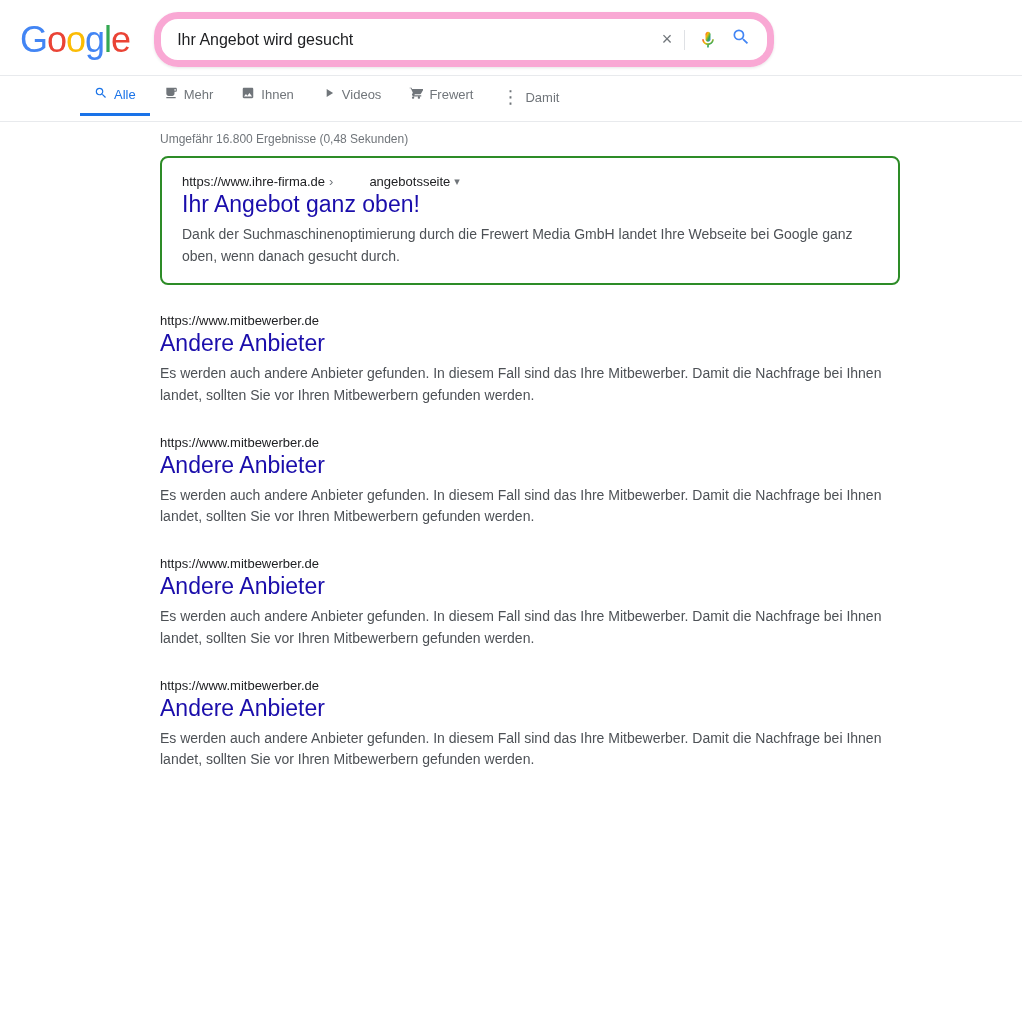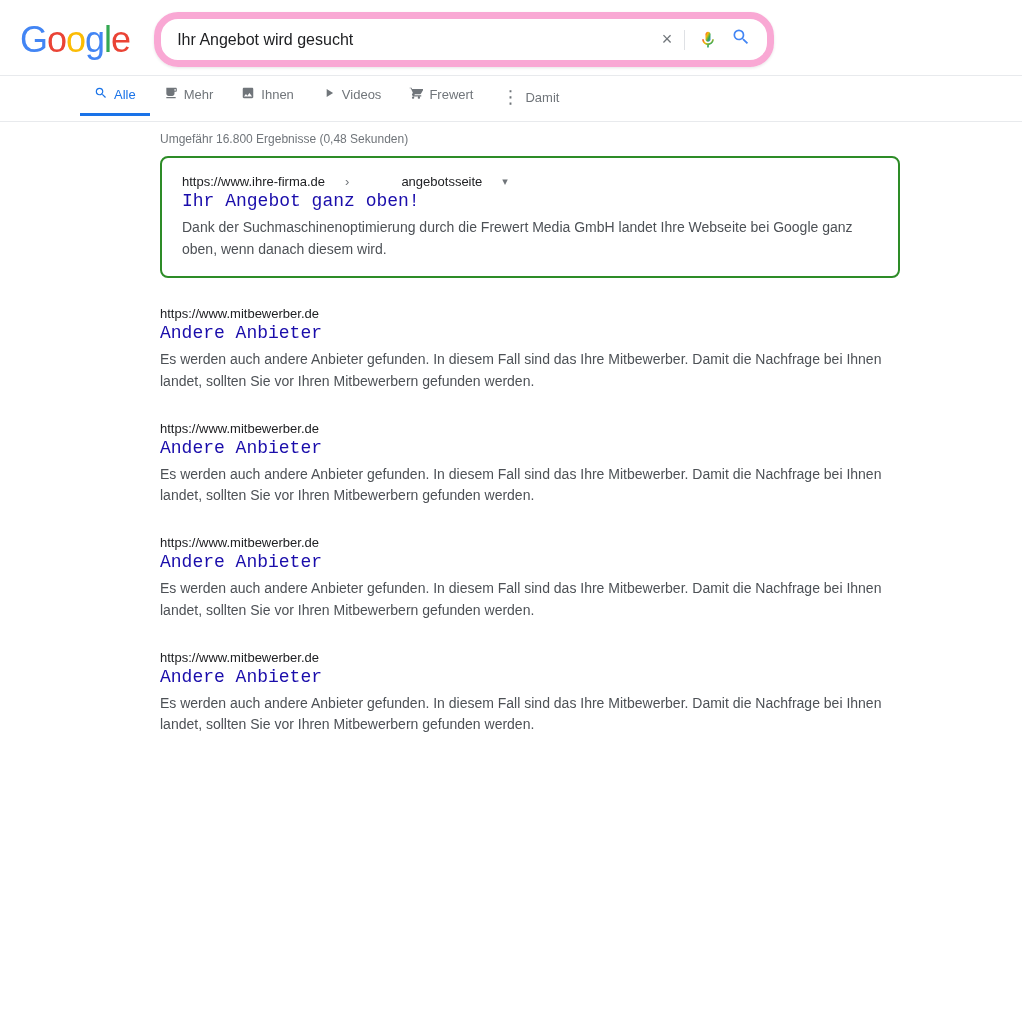--- a/index.html
+++ b/index.html
@@ -132,42 +132,41 @@
       margin-bottom: 28px;
       max-width: 740px;
     }
 
     .result-url {
       font-size: 13px;
       color: #202124;
       margin-bottom: 2px;
       display: flex;
       align-items: center;
-      gap: 20px;
+      gap: 4px;
     }
     .result-url-domain {
       color: #202124;
     }
     .result-url-path {
       color: #202124;
       margin-left: 32px;
     }
     .breadcrumb-arrow {
       color: #70757a;
       font-size: 11px;
       cursor: pointer;
     }
     .result-title {
-      font-size: 18px;
+      font-size: 23px;
       color: #1a0dab;
       margin: 2px 0 6px 0;
       cursor: pointer;
       text-decoration: none;
       display: block;
-      font-family: Liberation Mono, monospace;
     }
     .result-description {
       font-size: 14px;
       color: #4d5156;
       line-height: 1.55;
     }
 
     
     .result-card {
       max-width: 740px;
@@ -271,21 +270,21 @@
 <div class="results-area">
 
   <div class="result-card-featured">
     <div class="result-url">
       <span class="result-url-domain">https://www.ihre-firma.de</span>
       <span style="color:#70757a;">›</span>
       <span class="result-url-path">angebotsseite</span>
       <span class="breadcrumb-arrow">▾</span>
     </div>
     <a class="result-title" href="#">Ihr Angebot ganz oben!</a>
-    <div class="result-description">Dank der Suchmaschinenoptimierung durch die Frewert Media GmbH landet Ihre Webseite bei Google ganz oben, wenn danach diesem wird.</div>
+    <div class="result-description">Dank der Suchmaschinenoptimierung durch die Frewert Media GmbH landet Ihre Webseite bei Google ganz oben, wenn danach gesucht durch.</div>
   </div>
 
   <div class="result-card">
     <div class="result-url">
       <span>https://www.mitbewerber.de</span>
     </div>
     <a class="result-title" href="#">Andere Anbieter</a>
     <div class="result-description">Es werden auch andere Anbieter gefunden. In diesem Fall sind das Ihre Mitbewerber. Damit die Nachfrage bei Ihnen landet, sollten Sie vor Ihren Mitbewerbern gefunden werden.</div>
   </div>
 

